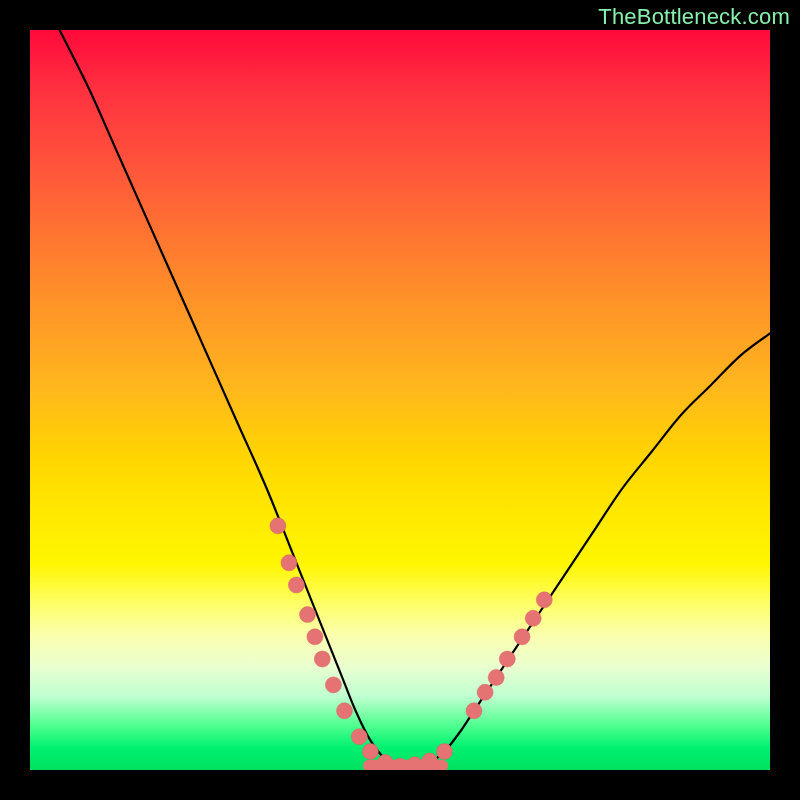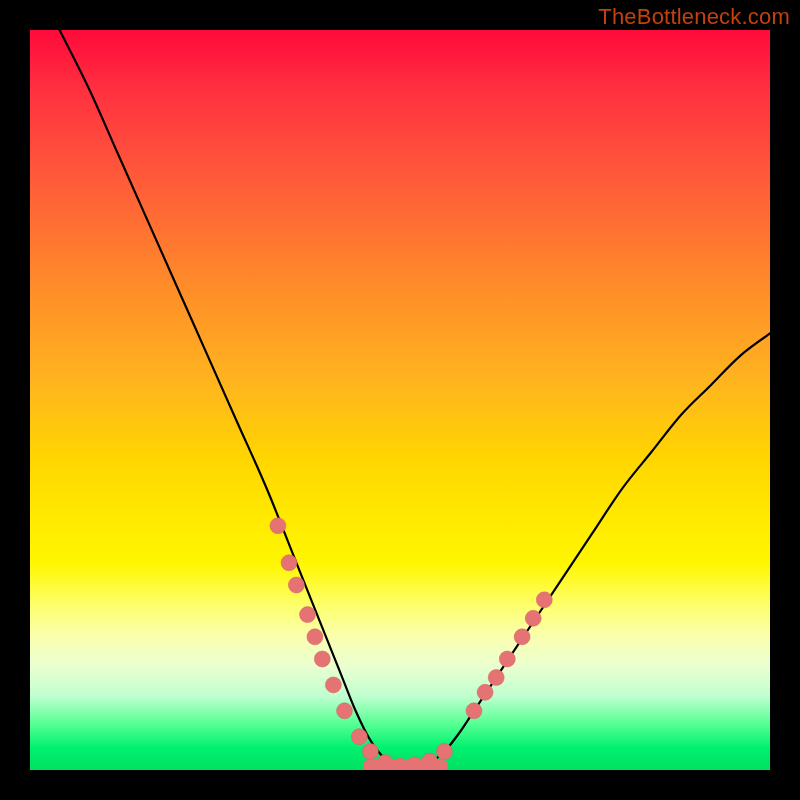--- a/index.html
+++ b/index.html
@@ -51,21 +51,21 @@
     position: absolute;
     inset: 0;
     width: 740px;
     height: 740px;
     display: block;
   }
   .watermark {
     position: absolute;
     top: 4px;
     right: 10px;
-    color: #c2410c;
+    color: #86efac;
     font-size: 22px;
     font-weight: 500;
     letter-spacing: 0.2px;
     user-select: none;
   }
 </style>
 </head>
 <body>
 
 <div class="frame">

